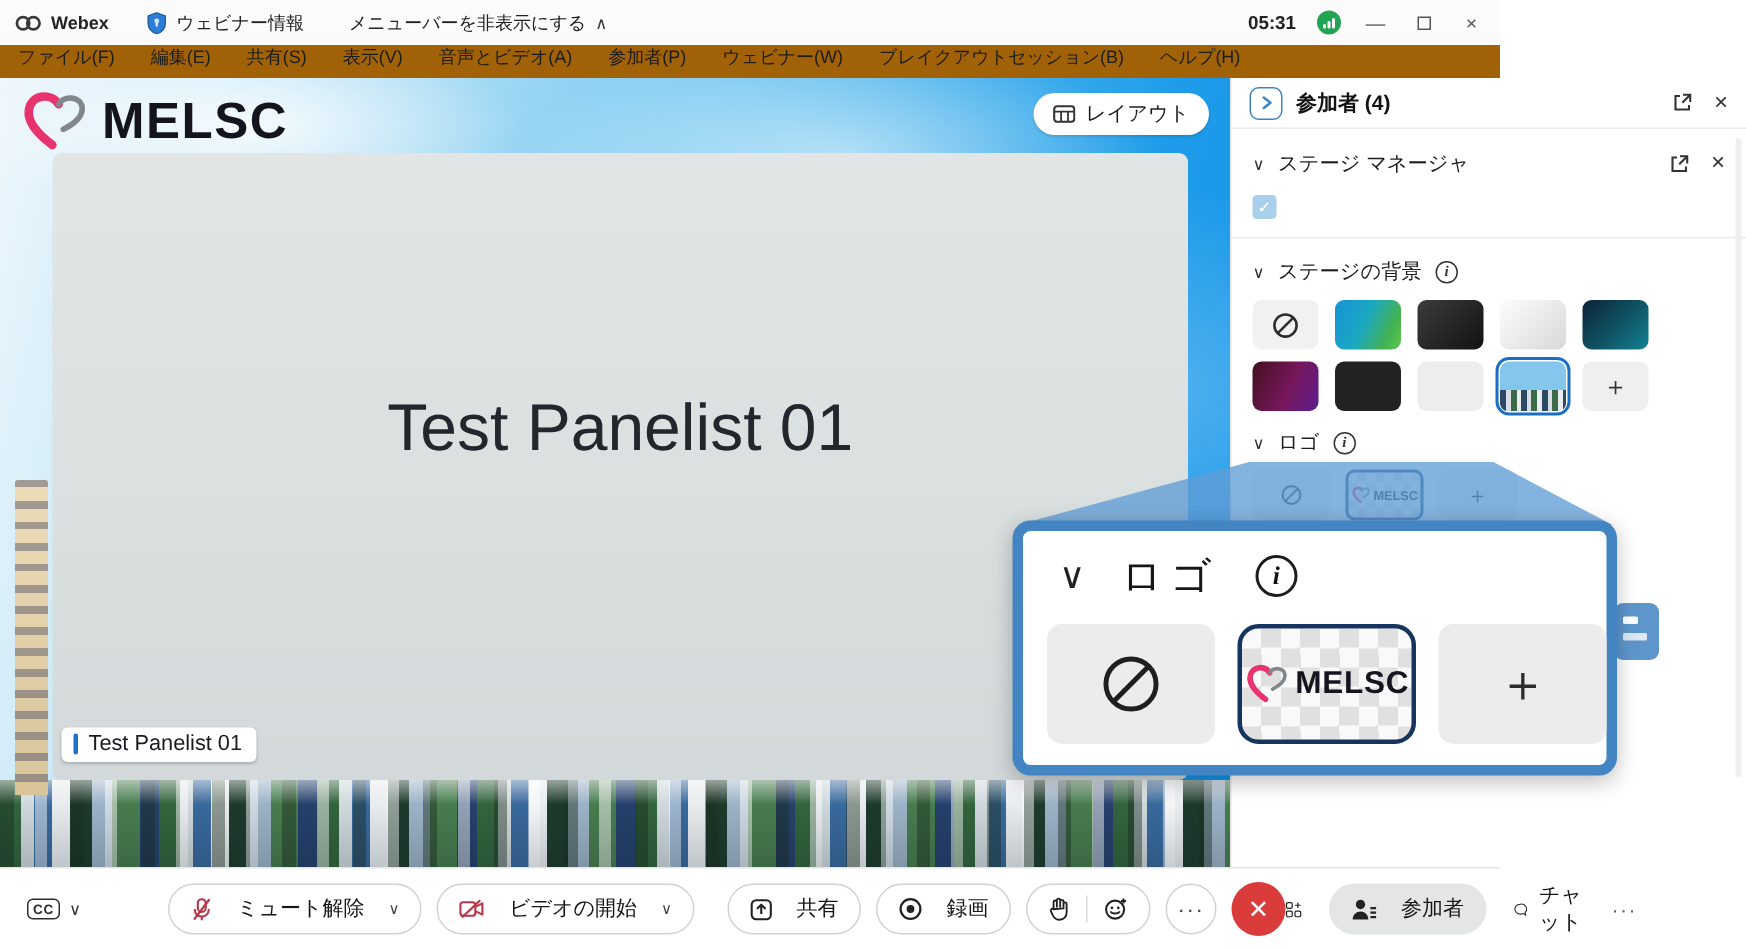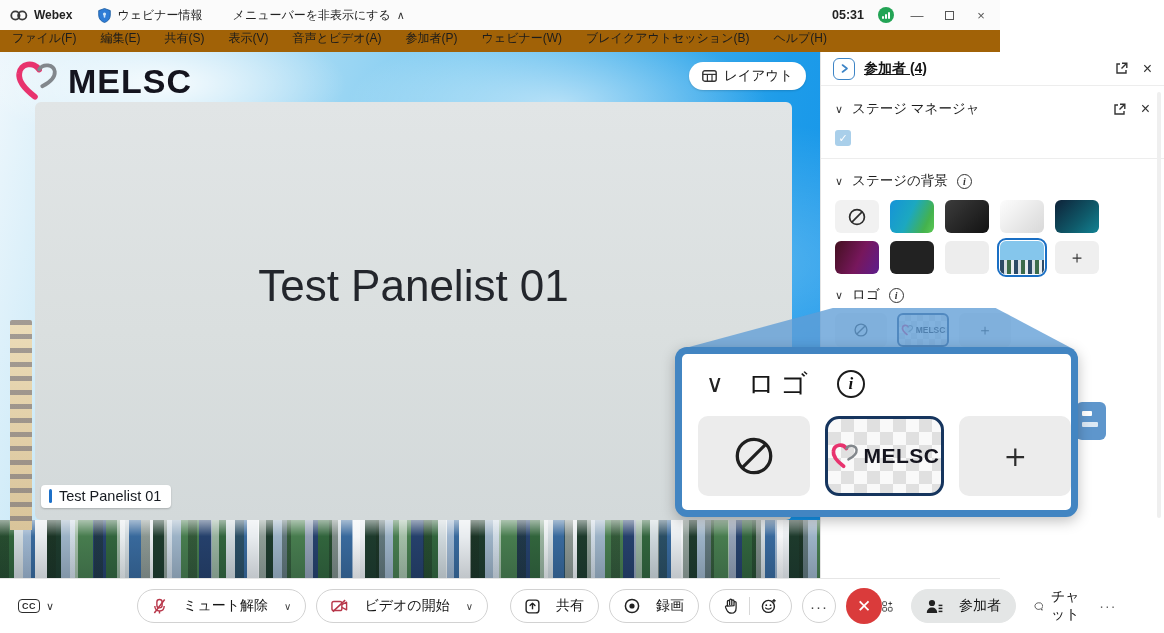--- a/index.html
+++ b/index.html
@@ -46,21 +46,21 @@
   .video-tile { position:absolute; left:35px; right:28px; top:50px; bottom:58px; border-radius:6px;
     background:linear-gradient(180deg,#e1e5e6 0%,#dadfdf 55%,#d3d9da 100%); }
   .video-name { position:absolute; left:50%; top:44%; transform:translate(-50%,-50%); font-size:44px; color:#23262c; white-space:nowrap; }
   .name-badge { position:absolute; left:6px; bottom:12px; background:#fff; border-radius:4px; padding:3px 10px 4px 8px; display:flex; align-items:center; gap:7px; font-size:14.5px; color:#171b21; box-shadow:0 1px 2px rgba(0,0,0,.2); }
   .audio-bar { width:3px; height:14px; background:#1d70c8; border-radius:1.5px; }
 
   
   .panel { position:absolute; top:52px; left:820px; width:344px; height:526px; background:#fff; border-left:1px solid #e4e4e4; }
   .p-head { height:34px; display:flex; align-items:center; padding:0 12px; border-bottom:1px solid #ededed; }
   .collapse-btn { width:22px; height:22px; border:1.5px solid #3c84c6; border-radius:6px; display:flex; align-items:center; justify-content:center; margin-right:9px; cursor:pointer; }
-  .p-title { font-size:14px; font-weight:bold; color:#141414;text-decoration:underline; }
+  .p-title { font-size:14px; font-weight:bold; color:#141414; }
   .p-actions { margin-left:auto; display:flex; align-items:center; gap:15px; }
   .p-row { display:flex; align-items:center; padding:0 14px; gap:9px; }
   .sec-title { font-size:13.5px; color:#1c1c1c; }
   .chev { font-size:11px; color:#333; }
   .closex { font-size:16px; color:#333; line-height:1; cursor:pointer; }
   .chk-row { margin:12px 14px 6px; display:flex; align-items:center; gap:9px; }
   .chk { width:16px; height:16px; border-radius:3px; background:#a9cfea; color:#fff; font-size:11px; display:flex; align-items:center; justify-content:center; }
   .chk-label { font-size:13px; color:#b9bec3; }
   .divider { height:1px; background:#ededed; margin:12px 0 0; }
   .info-i { width:15px; height:15px; border:1.4px solid #333; border-radius:50%; font-size:10px; font-weight:bold; display:inline-flex; align-items:center; justify-content:center; color:#333; font-family:"Liberation Serif",serif; font-style:italic; }
@@ -98,21 +98,21 @@
   .co-tiles { display:flex; gap:15px; padding:14px 0 0 16px; }
   .co-tile { width:112px; height:80px; border-radius:10px; background:#ececec; display:flex; align-items:center; justify-content:center; cursor:pointer; }
   .co-melsc { background:repeating-conic-gradient(#e0e0e0 0% 25%, #f9f9f9 0% 50%) 0 0/26px 26px; border:3px solid #16355e; border-radius:14px; width:120px; gap:4px; }
   .co-melsc .w { font-size:21px; font-weight:800; color:#15151f; letter-spacing:.5px; }
   .co-plus { font-size:34px; font-weight:300; color:#2c2c2c; }
 
   
   .toolbar { position:absolute; left:0; right:0; bottom:0; height:55px; background:#fff; border-top:1px solid #e6e6e6; display:flex; align-items:center; padding:0 18px; }
   .pill { height:34px; border:1px solid #d2d2d2; border-radius:17px; background:#fff; display:flex; align-items:center; gap:16px; padding:0 14px; font-size:14px; color:#161616; cursor:pointer; white-space:nowrap; }
   .pill .dd { font-size:10px; color:#444; }
-  .cc-group { display:flex; align-items:center; gap:6px; margin-right:83px; cursor:pointer; }
+  .cc-group { display:flex; align-items:center; gap:6px; margin-right:58px; cursor:pointer; }
   .cc-box { border:1.6px solid #2c2c2c; border-radius:4px; font-size:9px; font-weight:bold; color:#2c2c2c; padding:1px 3px; letter-spacing:.5px; }
   .round-btn { width:34px; height:34px; border-radius:50%; border:1px solid #d2d2d2; background:#fff; display:flex; align-items:center; justify-content:center; color:#444; font-size:15px; letter-spacing:1px; cursor:pointer; }
   .leave-btn { width:36px; height:36px; border-radius:50%; background:#da3b3b; color:#fff; font-size:17px; display:flex; align-items:center; justify-content:center; border:none; cursor:pointer; }
   .tb-spacer { flex:1; }
   .right-group { display:flex; align-items:center; gap:18px; }
   .pill.active { background:#e4e6e6; border-color:#e4e6e6; }
   .flat-btn { display:flex; align-items:center; gap:8px; font-size:14px; color:#161616; cursor:pointer; }
   .ellipsis { color:#666; font-size:14px; letter-spacing:1px; cursor:pointer; }
   .group-gap { display:flex; align-items:center; gap:10px; }
 </style>

